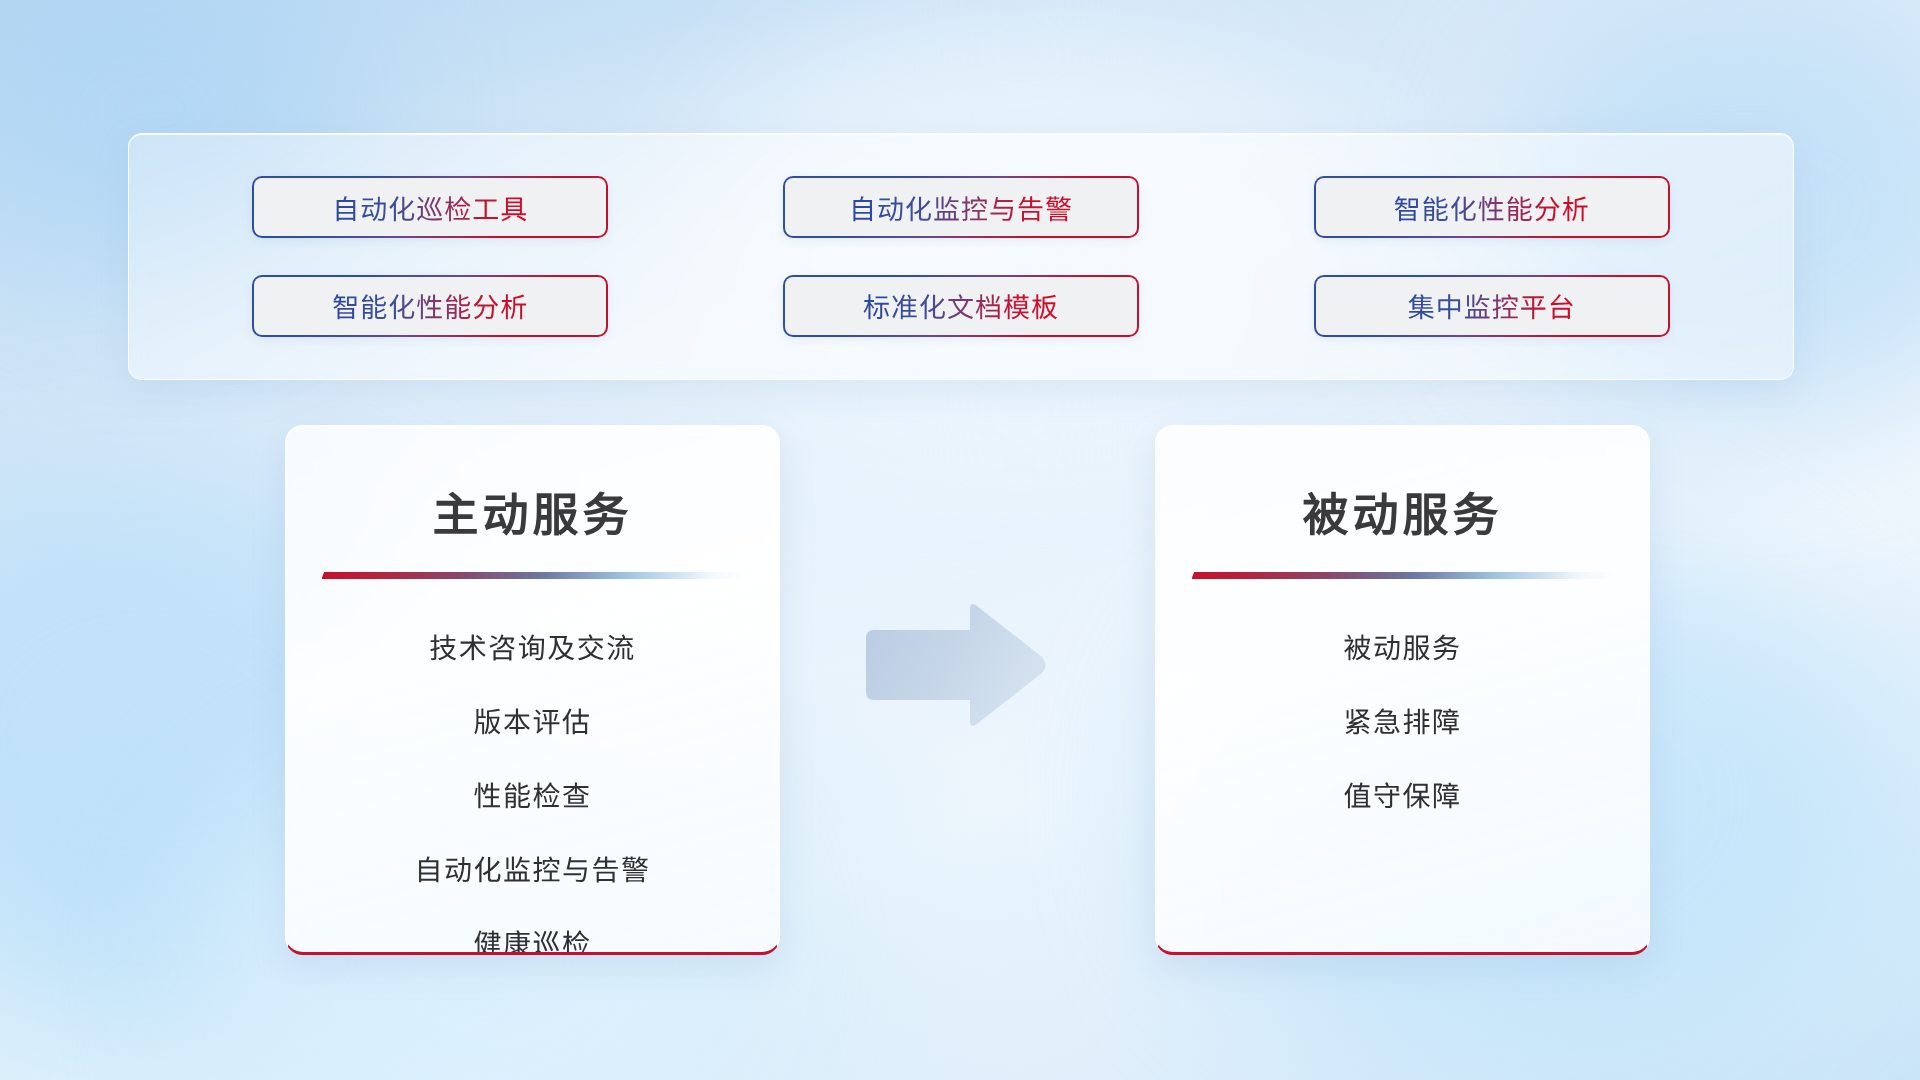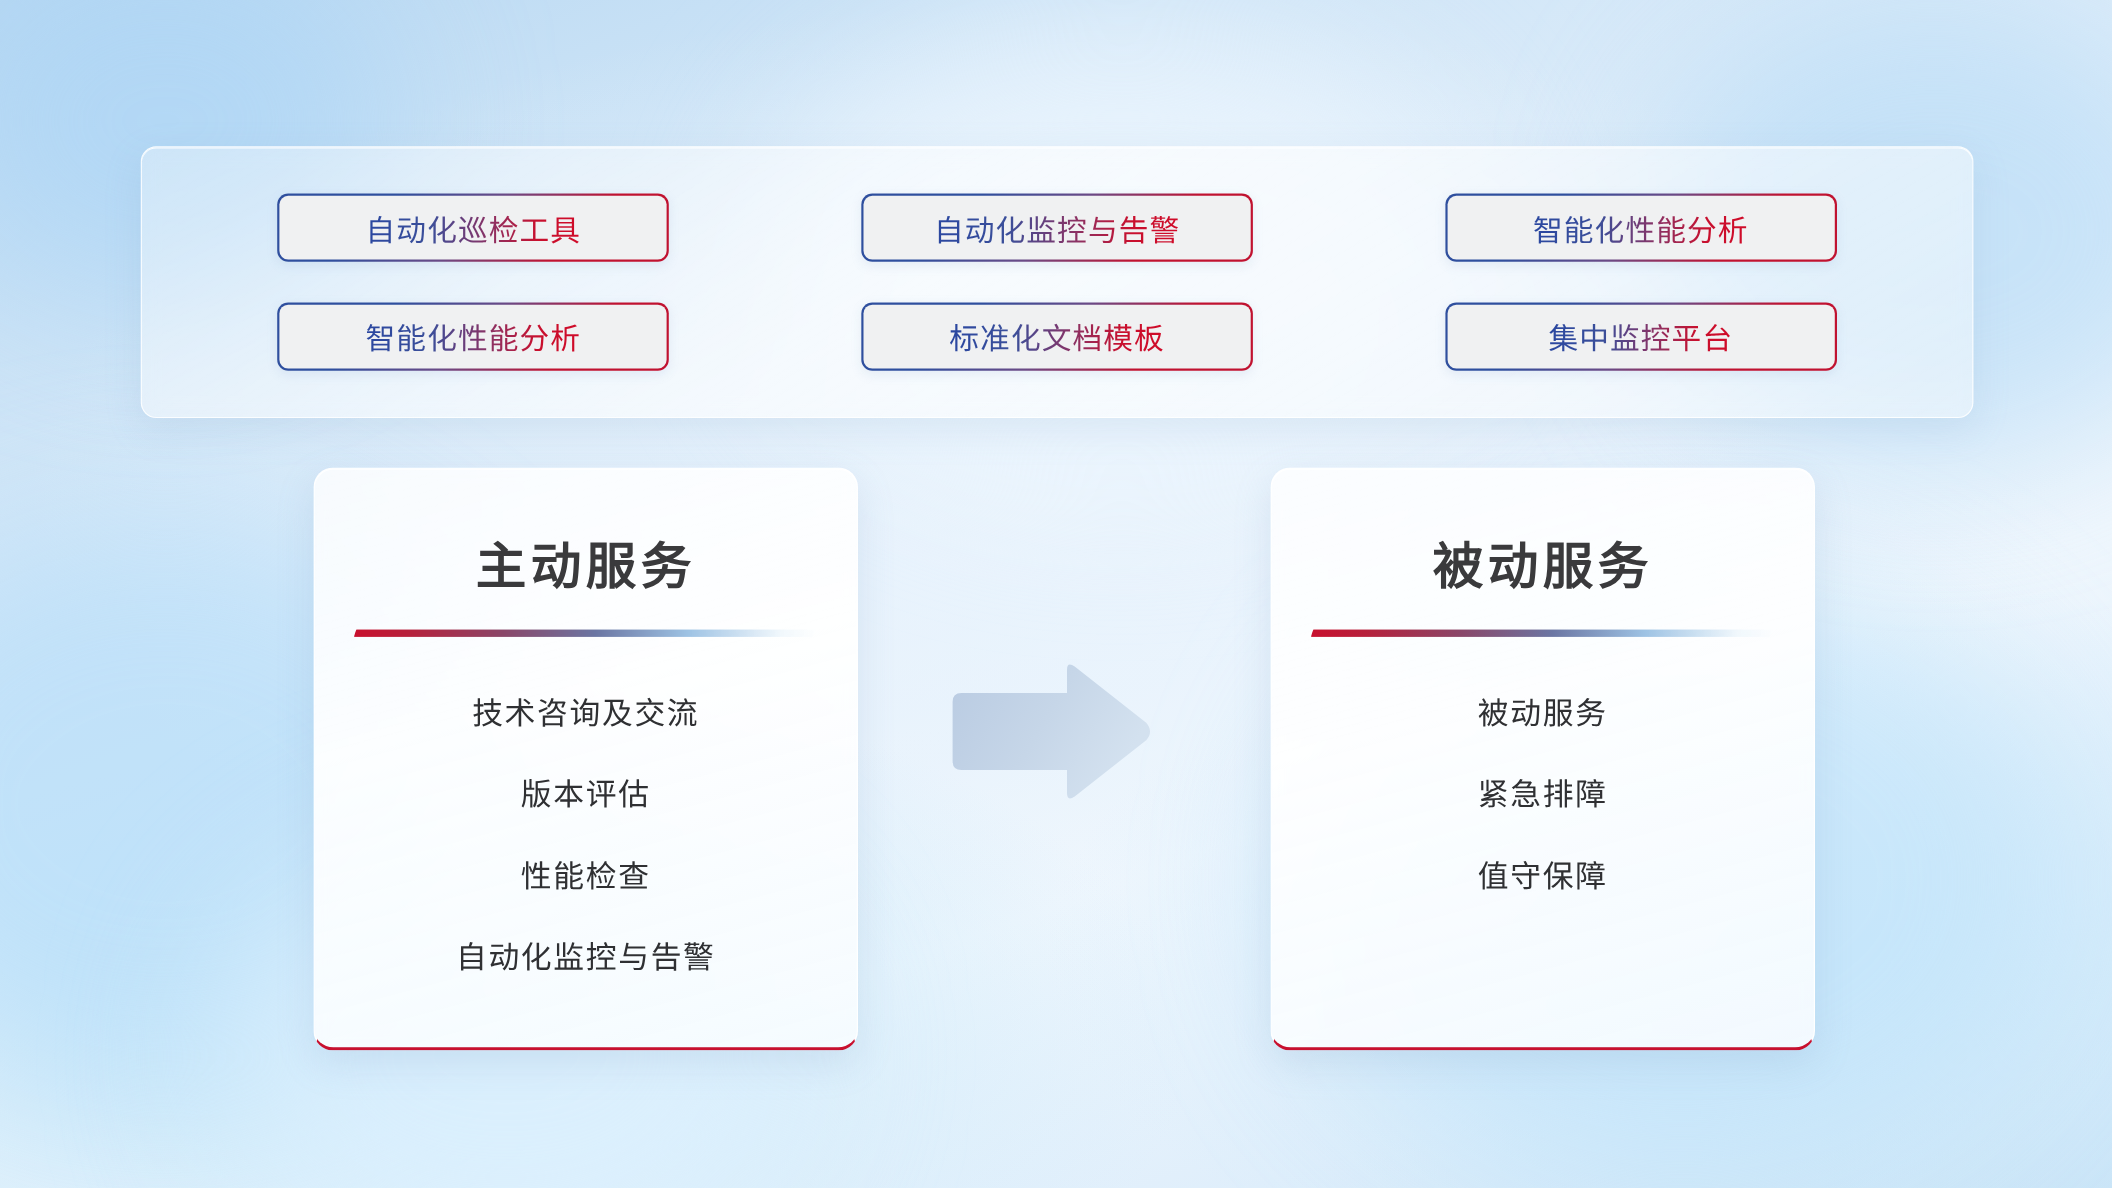--- a/index.html
+++ b/index.html
@@ -216,20 +216,21 @@
   </section>
 
   <section class="card" id="card-active">
     <h2 class="card-title">主动服务</h2>
     <div class="card-divider"></div>
     <ul class="card-list">
       <li>技术咨询及交流</li>
       <li>版本评估</li>
       <li>性能检查</li>
       <li>自动化监控与告警</li>
+      <li>健康巡检</li>
     </ul>
   </section>
 
   <div id="flow-arrow">
     <svg viewBox="0 0 190 130" xmlns="http://www.w3.org/2000/svg" aria-hidden="true">
       <defs>
         <linearGradient id="arrowGrad" x1="0" y1="0" x2="1" y2="0.4">
           <stop offset="0%" stop-color="#b9cbe2"></stop>
           <stop offset="55%" stop-color="#c6d6e8"></stop>
           <stop offset="100%" stop-color="#d3e1ef"></stop>

